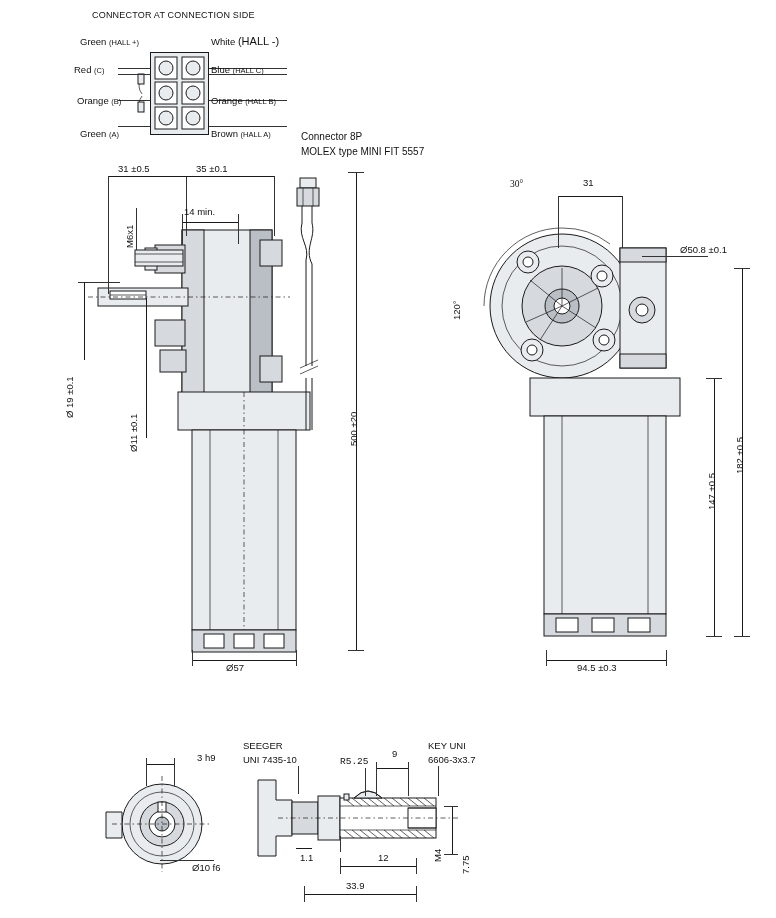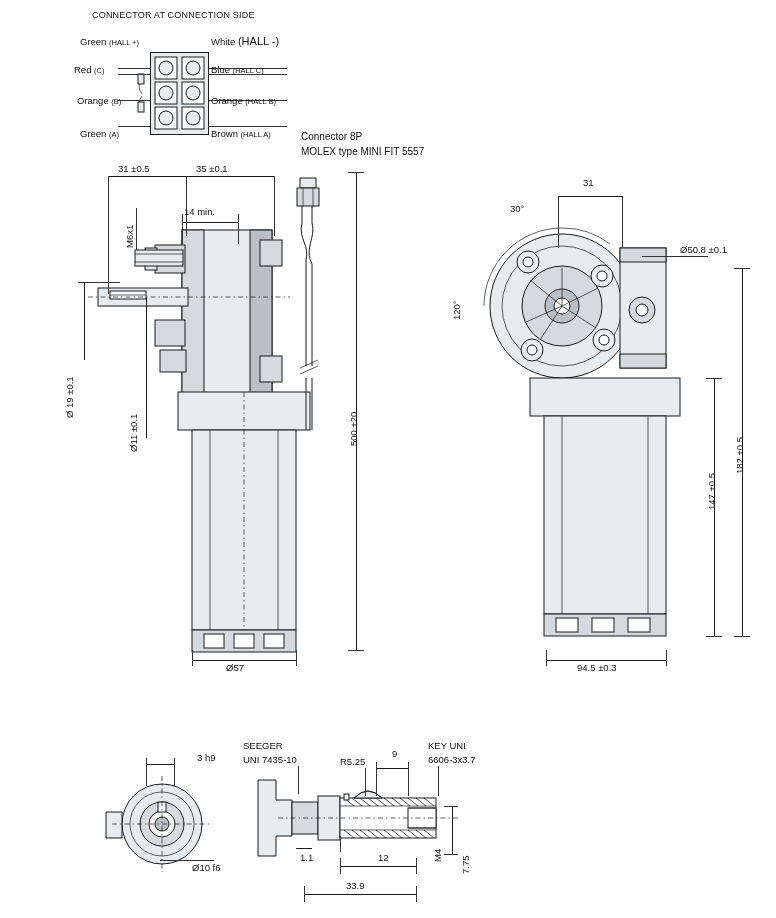--- a/index.html
+++ b/index.html
@@ -188,21 +188,21 @@
 
   <rect class="fill-md" x="74" y="396" width="122" height="22"></rect>
   <rect class="fill-w" x="86" y="400" width="22" height="14"></rect>
   <rect class="fill-w" x="122" y="400" width="22" height="14"></rect>
   <rect class="fill-w" x="158" y="400" width="22" height="14"></rect>
 
   <path class="stk-thin" d="M 14 88 A 78 78 0 0 1 92 10" fill="none"></path>
   <path class="stk-thin" d="M 92 10 A 78 78 0 0 1 140 26" fill="none"></path>
 </svg>
 
-<div class="lbl" style="left:510px;top:203px;">30°</div>
+<div class="lbl" style="left:510px;top:179px;font-family:Liberation Serif, serif;">30°</div>
 <div class="lbl rot90" style="left:451px;top:320px;">120°</div>
 
 <div class="hl" style="left:558px;top:196px;width:64px;"></div>
 <div class="vl thin" style="left:558px;top:196px;height:52px;"></div>
 <div class="vl thin" style="left:622px;top:196px;height:52px;"></div>
 <div class="lbl" style="left:583px;top:177px;">31</div>
 
 <div class="hl thin" style="left:642px;top:256px;width:66px;"></div>
 <div class="lbl" style="left:680px;top:244px;">Ø50.8 ±0.1</div>
 
@@ -267,21 +267,21 @@
 </svg>
 
 <div class="lbl" style="left:243px;top:740px;">SEEGER</div>
 <div class="lbl" style="left:243px;top:754px;">UNI 7435-10</div>
 <div class="vl thin" style="left:298px;top:766px;height:28px;"></div>
 
 <div class="lbl" style="left:428px;top:740px;">KEY UNI</div>
 <div class="lbl" style="left:428px;top:754px;">6606-3x3.7</div>
 <div class="vl thin" style="left:438px;top:766px;height:30px;"></div>
 
-<div class="lbl" style="left:340px;top:756px;">R5.25</div>
+<div class="lbl" style="left:340px;top:756px;font-family:Liberation Mono, monospace;">R5.25</div>
 <div class="vl thin" style="left:365px;top:768px;height:28px;"></div>
 
 <div class="lbl" style="left:392px;top:748px;">9</div>
 <div class="hl" style="left:376px;top:768px;width:32px;"></div>
 <div class="vl thin" style="left:376px;top:762px;height:34px;"></div>
 <div class="vl thin" style="left:408px;top:762px;height:34px;"></div>
 
 <div class="lbl" style="left:300px;top:852px;">1.1</div>
 <div class="hl" style="left:296px;top:848px;width:16px;"></div>
 <div class="vl thin" style="left:340px;top:836px;height:16px;"></div>

